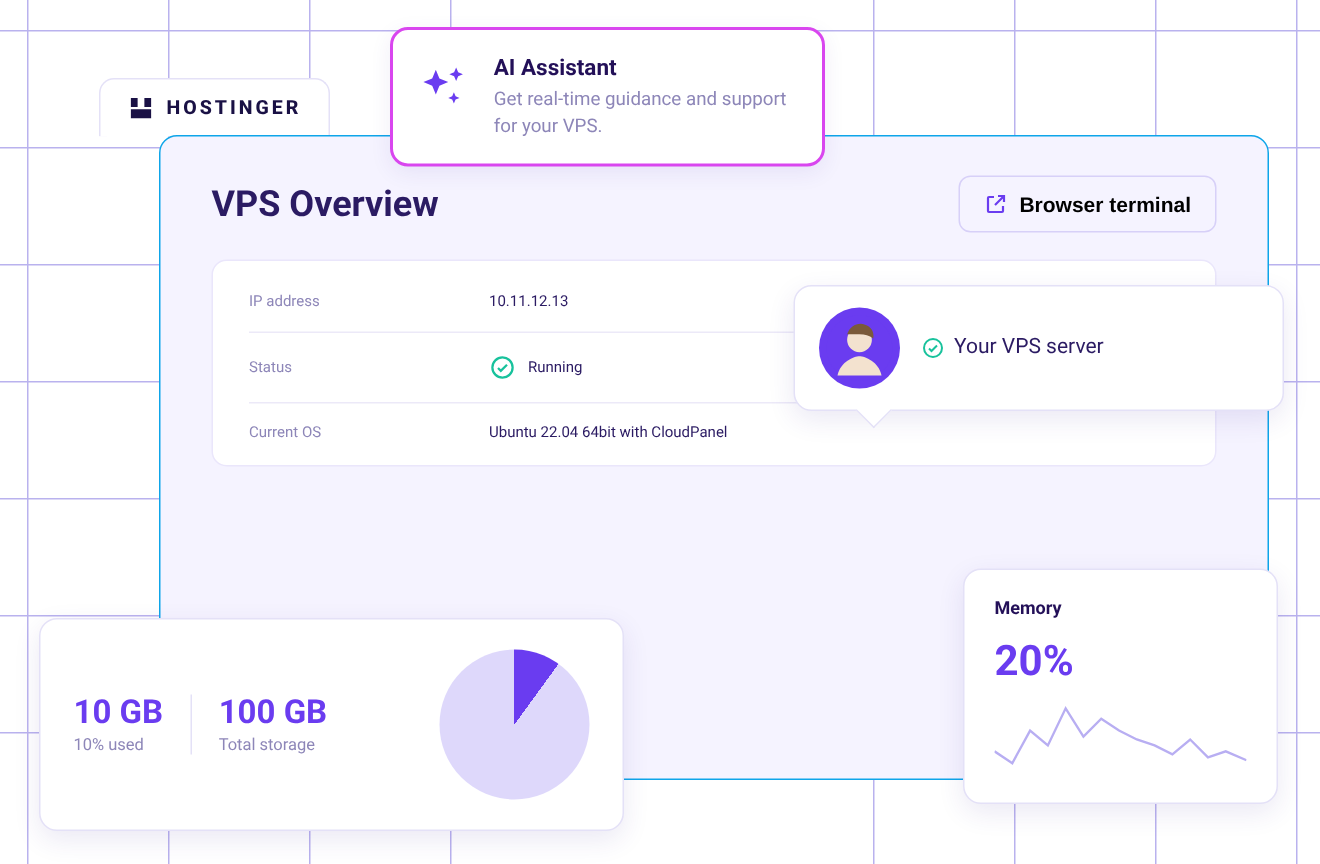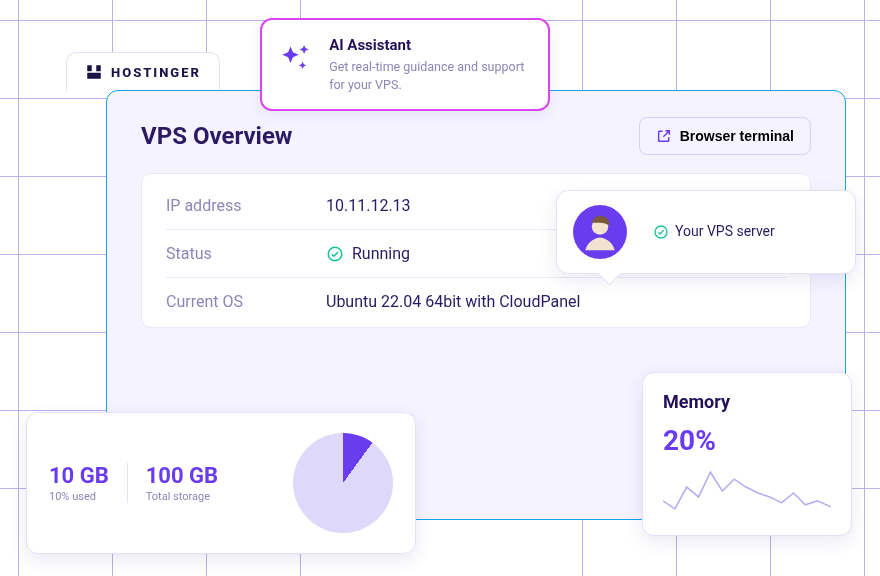--- a/index.html
+++ b/index.html
@@ -86,21 +86,21 @@
     background: #fff;
     border: 1px solid #eae6fb;
     border-radius: 10px;
     padding: 8px 24px 2px 24px;
   }
   .row {
     display: flex;
     align-items: center;
     padding: 14px 0;
     border-bottom: 1px solid #ece9f8;
-    font-size: 16px;
+    font-size: 10px;
   }
   .row:last-child { border-bottom: none; }
   .row .label {
     width: 160px;
     color: #8d86b8;
   }
   .row .value {
     color: #2b1b63;
     display: flex;
     align-items: center;
@@ -132,28 +132,28 @@
     z-index: 5;
   }
   .ai-card .sparkle { width: 48px; height: 48px; color: #6a3cf0; }
   .ai-card .ai-title { font-weight: 700; color: #231058; font-size: 15px; margin-bottom: 4px; }
   .ai-card .ai-sub { font-size: 12.5px; color: #8d86b8; line-height: 1.4; }
 
   
   .status-bubble {
     position: absolute;
     top: 190px; right: 24px;
-    width: 300px;
+    width: 327px;
     background: #fff;
     border: 1px solid #e4e1f7;
     border-radius: 12px;
     padding: 14px 16px;
     display: flex;
     align-items: center;
-    gap: 26px;
+    gap: 14px;
     box-shadow: 0 6px 18px rgba(60,40,150,0.1);
     z-index: 6;
     margin-left: 24px;
   }
   .status-bubble::after {
     content: "";
     position: absolute;
     bottom: -9px; left: 44px;
     width: 16px; height: 16px;
     background: #fff;
@@ -208,21 +208,21 @@
     position: absolute;
     bottom: 40px; right: 28px;
     width: 210px;
     background: #fff;
     border: 1px solid #e4e1f7;
     border-radius: 12px;
     padding: 18px 20px 14px 20px;
     box-shadow: 0 6px 18px rgba(60,40,150,0.1);
     z-index: 6;
   }
-  .memory-card h3 { font-size: 18px; font-weight: 700; color: #231058; margin-bottom: 6px;}
+  .memory-card h3 { font-size: 12px; font-weight: 700; color: #231058; margin-bottom: 6px;}
   .memory-card .pct { font-size: 28px; font-weight: 700; color: #6a3cf0; margin-bottom: 10px; margin-top: 12px;}
   .memory-card svg.spark { width: 100%; height: 50px; }
 </style>
 </head>
 <body>
 
 <div class="grid-bg">
   <div class="hline" style="top:20px"></div>
   <div class="hline" style="top:98px"></div>
   <div class="hline" style="top:176px"></div>

